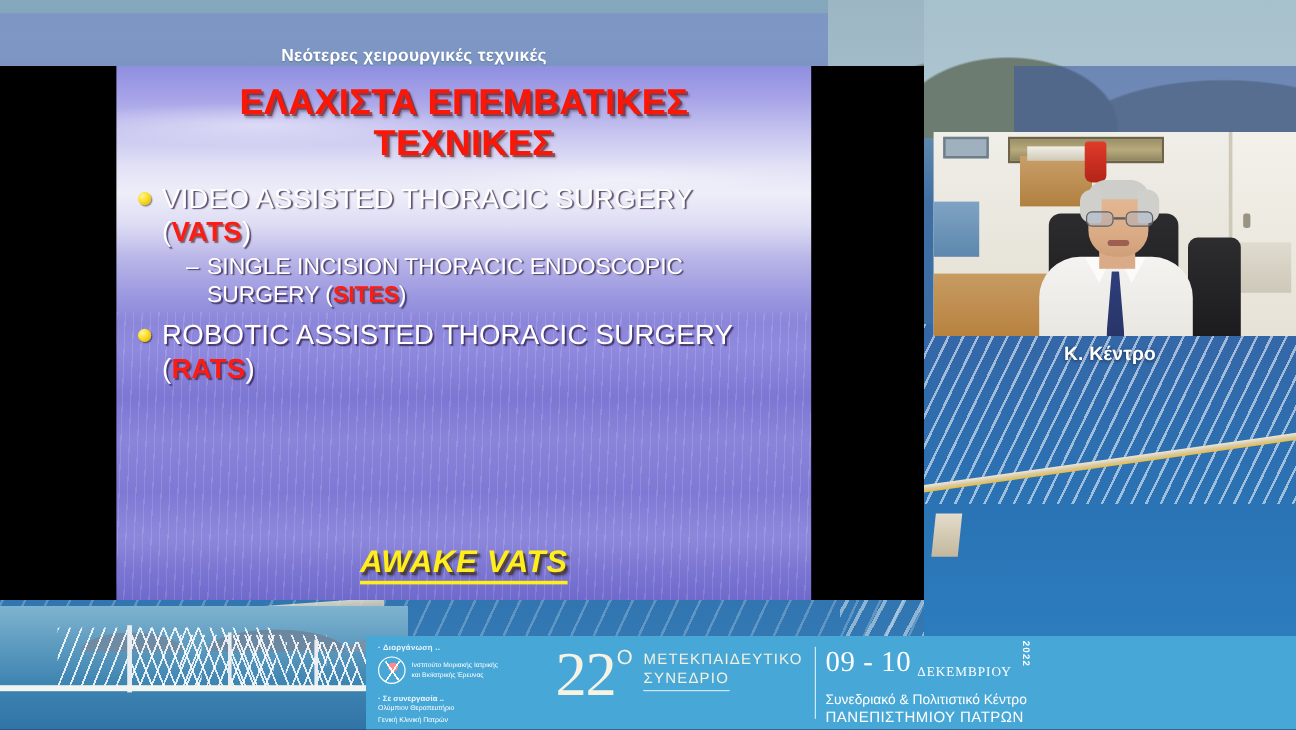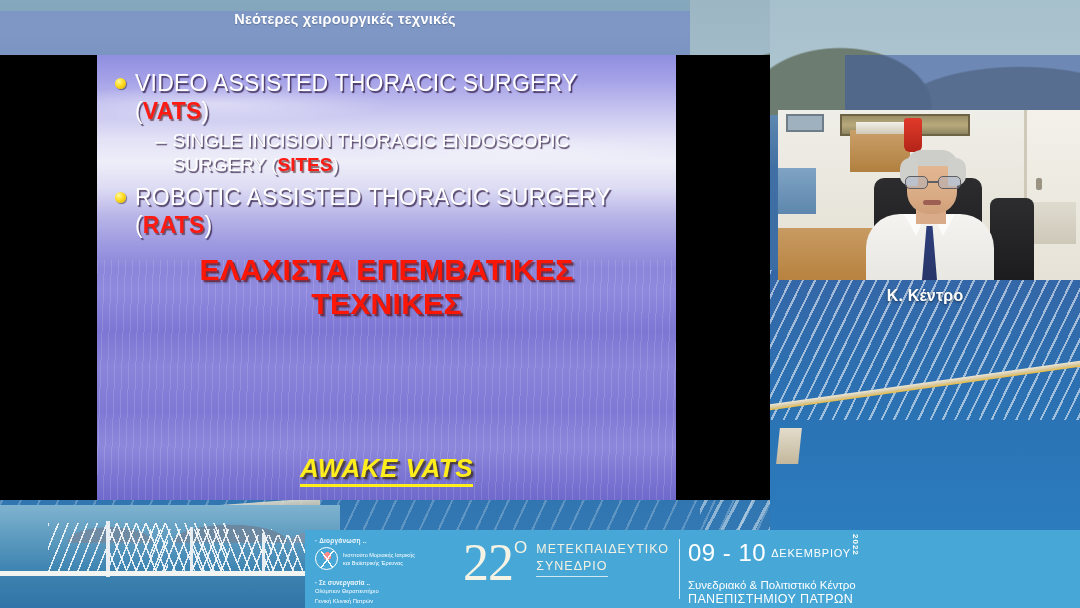--- a/index.html
+++ b/index.html
@@ -85,21 +85,21 @@
   }
   #bg-lowstrip .roadway{
     position:absolute; left:0; top:66px; width:340px; height:5px;
     background:#f2f4f2;
   }
 
   
   #header-bar{
     position:absolute; left:0; top:11px; width:690px; height:44px;
     background:linear-gradient(180deg,#7d96c4 0%,#7e97c5 50%,#7b94c2 100%);
-    display:flex; align-items:flex-start; justify-content:center;
+    display:flex; align-items:flex-end; justify-content:center;
   }
   #header-title{
     color:#ffffff; font-size:14.5px; font-weight:600; letter-spacing:.2px;
     text-shadow:0 1px 1px rgba(0,0,0,.22);
   }
 
   
   #livemed{
     position:absolute; right:14px; top:7px; font-size:17px; letter-spacing:.3px;
     color:#ffffff;
@@ -351,21 +351,21 @@
   #mid-l2{ font-size:12.5px; letter-spacing:1px; margin-top:2px;
            border-bottom:1px solid #cfe8f4; display:inline-block; padding-bottom:3px; }
 
   #banner-evol{ margin-left:6px; padding-top:8px; color:#ffffff; }
   #evol1{ font-size:29px; letter-spacing:1.5px; line-height:31px; font-weight:400; }
   #evol2{ font-size:27px; line-height:30px; font-weight:400; text-align:right; }
 
   #banner-sep{ width:1px; background:rgba(255,255,255,.75); margin:9px 8px 9px 10px; }
 
   #banner-date{ padding-top:9px; color:#ffffff; position:relative; }
-  #date-row{ display:flex; align-items:center; gap:5px; }
+  #date-row{ display:flex; align-items:flex-end; gap:5px;font-family:Liberation Serif, serif; }
   #date-big{ font-size:24px; font-weight:400; letter-spacing:.5px; }
   #date-mon{ font-size:11px; letter-spacing:.8px; }
   #date-year{
     position:absolute; right:-4px; top:4px;
     font-size:8px; font-weight:bold; letter-spacing:1px;
     writing-mode:vertical-rl; text-orientation:mixed;
   }
   #venue1{ font-size:11.5px; margin-top:12px; }
   #venue2{ font-size:12.5px; letter-spacing:.4px; margin-top:1px; }
 </style>
@@ -398,42 +398,42 @@
   <div id="header-title">Νεότερες χειρουργικές τεχνικές</div>
 </div>
 
 <div id="livemed">
   <span class="b">LIVE</span><span class="l">MED</span>
 </div>
 
 <div id="slide">
   <div id="slide-canvas">
 
+    <div id="slide-title">
+      <div>ΕΛΑΧΙΣΤΑ ΕΠΕΜΒΑΤΙΚΕΣ</div>
+      <div>ΤΕΧΝΙΚΕΣ</div>
+    </div>
+
     <div id="bullets">
 
       <div class="b1">
         <span class="dot"></span>
         <span class="txt"><span>VIDEO ASSISTED THORACIC SURGERY (</span><span class="acr">VATS</span><span>)</span></span>
       </div>
 
       <div class="b2">
         <span class="dash">–</span>
         <span class="txt"><span>SINGLE INCISION THORACIC ENDOSCOPIC SURGERY (</span><span class="acr">SITES</span><span>)</span></span>
       </div>
 
       <div class="b1">
         <span class="dot"></span>
         <span class="txt"><span>ROBOTIC ASSISTED THORACIC SURGERY (</span><span class="acr">RATS</span><span>)</span></span>
       </div>
 
-    </div>
-
-    <div id="slide-title">
-      <div>ΕΛΑΧΙΣΤΑ ΕΠΕΜΒΑΤΙΚΕΣ</div>
-      <div>ΤΕΧΝΙΚΕΣ</div>
     </div>
 
     <div id="awake">
       <span>AWAKE VATS</span>
     </div>
 
   </div>
 </div>
 
 <div id="video-panel">

